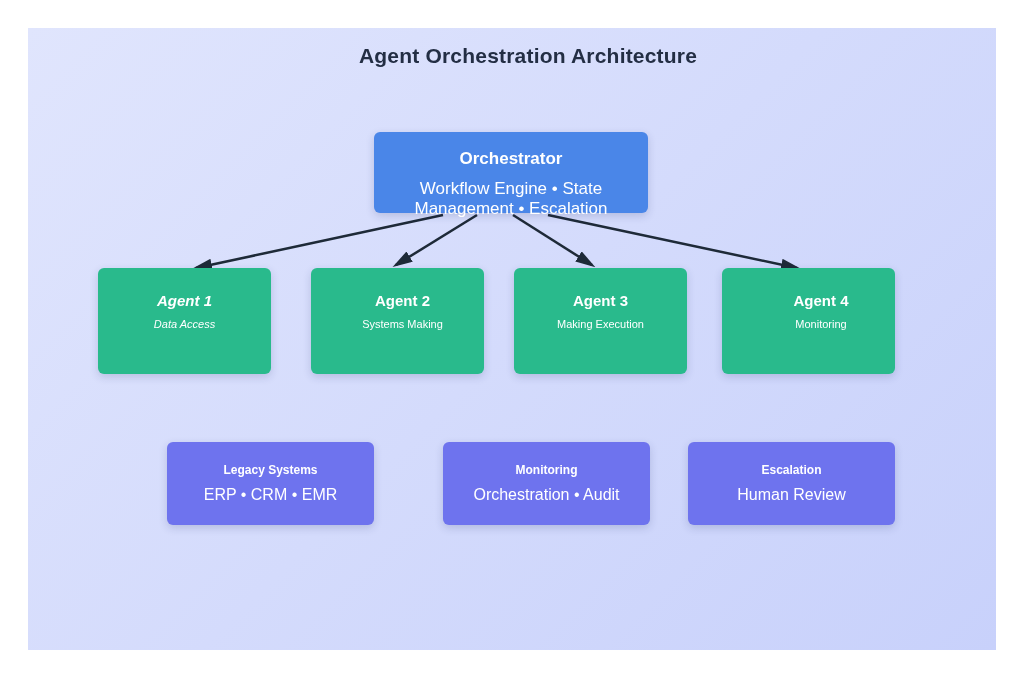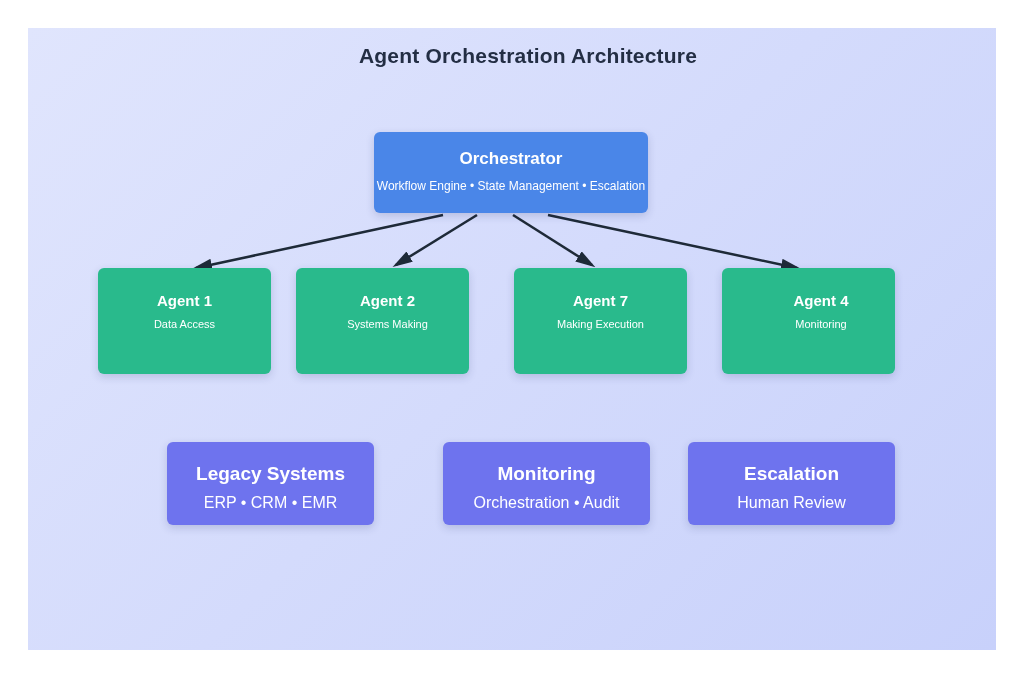--- a/index.html
+++ b/index.html
@@ -35,38 +35,38 @@
     text-align:center;
   }
   .node .node-title{font-weight:bold;}
   .node .node-subtitle{font-weight:normal;}
 
   .orchestrator{
     left:346px;top:104px;width:274px;height:81px;
     background:var(--c-orchestrator);padding-top:17px;row-gap:10px;
   }
   .orchestrator .node-title{font-size:17px;}
-  .orchestrator .node-subtitle{font-size:12px;}
+  .orchestrator .node-subtitle{font-size:17px;}
 
   .agent{
     top:240px;width:173px;height:106px;
     background:var(--c-agent);padding-top:24px;row-gap:9px;
   }
   .agent .node-title{font-size:15px;}
   .agent .node-subtitle{font-size:11px;}
-  .agent-0{left:70px;}
-  .agent-1{left:268px;padding-left:10px;}
+  .agent-0{left:70px;font-style:italic;}
+  .agent-1{left:283px;padding-left:10px;}
   .agent-2{left:486px;}
   .agent-3{left:694px;padding-left:25px;}
 
   .system{
     top:414px;width:207px;height:83px;
     background:var(--c-system);padding-top:21px;row-gap:9px;
   }
-  .system .node-title{font-size:19px;}
+  .system .node-title{font-size:12px;}
   .system .node-subtitle{font-size:16px;}
   .system-0{left:139px;}
   .system-1{left:415px;}
   .system-2{left:660px;}
 
   .arrows{
     position:absolute;left:0;top:0;width:968px;height:622px;
     pointer-events:none;
   }
   .arrows line{stroke:var(--c-arrow);stroke-width:2.5;}
@@ -98,21 +98,21 @@
 
   <div class="node agent agent-0">
     <div class="node-title">Agent 1</div>
     <div class="node-subtitle">Data Access</div>
   </div>
   <div class="node agent agent-1">
     <div class="node-title">Agent 2</div>
     <div class="node-subtitle">Systems Making</div>
   </div>
   <div class="node agent agent-2">
-    <div class="node-title">Agent 7</div>
+    <div class="node-title">Agent 3</div>
     <div class="node-subtitle">Making Execution</div>
   </div>
   <div class="node agent agent-3">
     <div class="node-title">Agent 4</div>
     <div class="node-subtitle">Monitoring</div>
   </div>
 
   <div class="node system system-0">
     <div class="node-title">Legacy Systems</div>
     <div class="node-subtitle">ERP • CRM • EMR</div>

